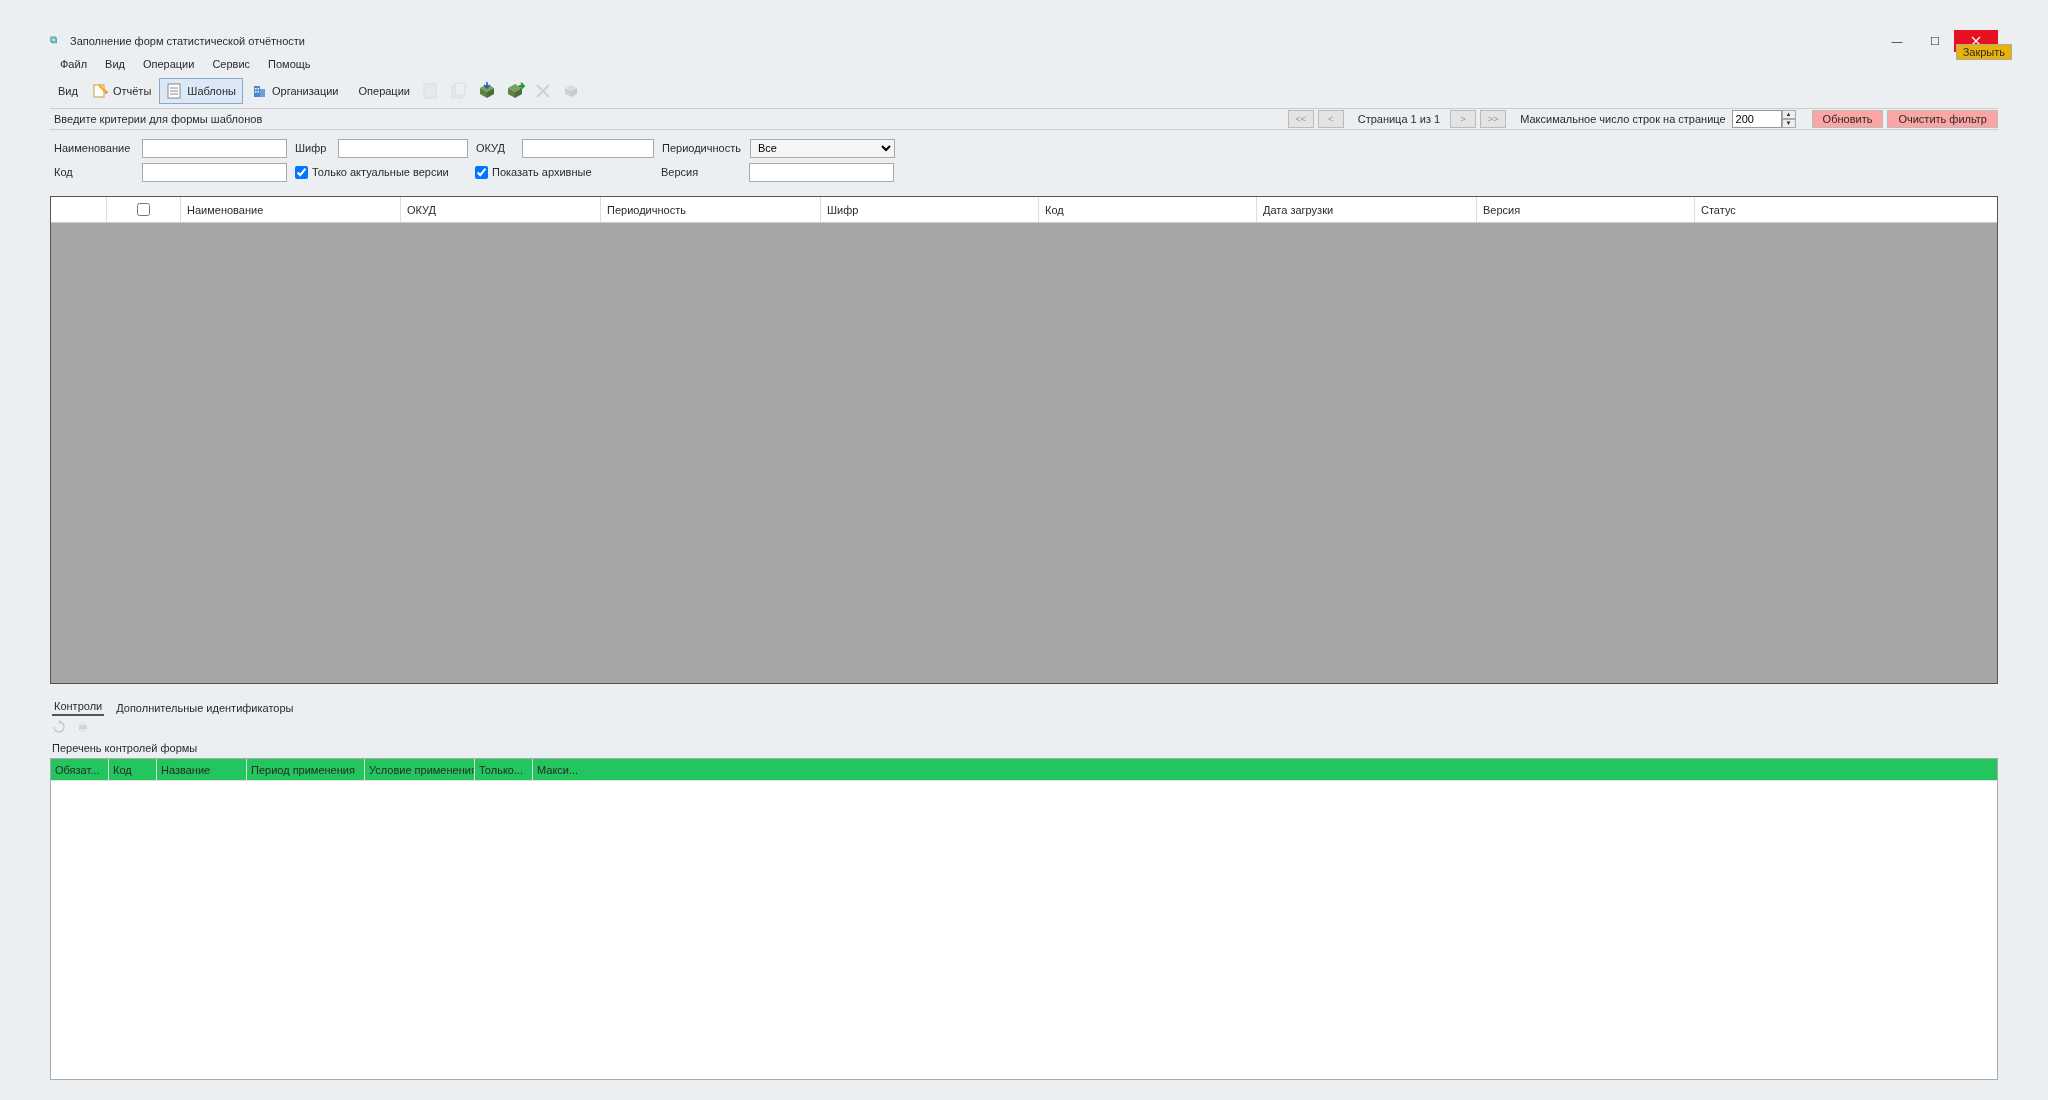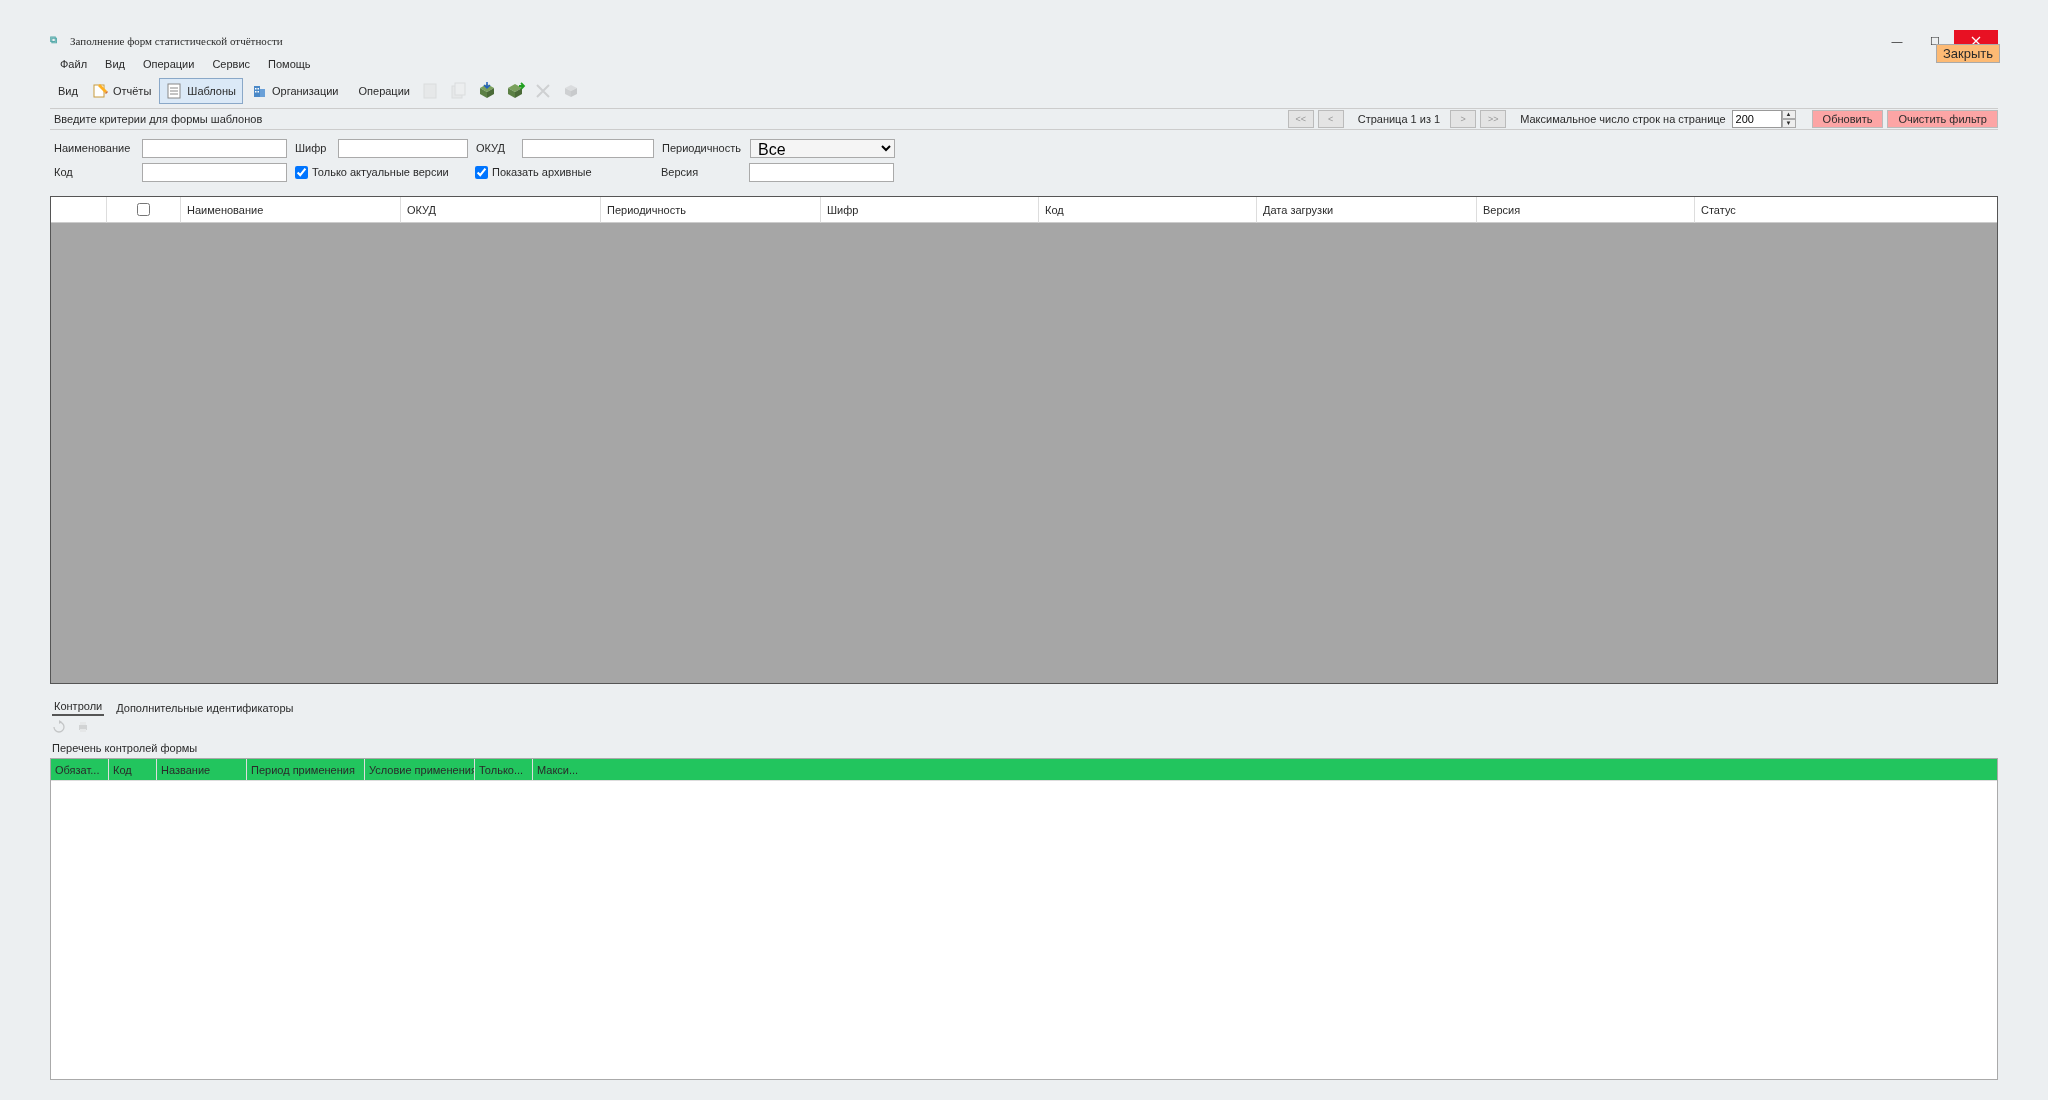--- a/index.html
+++ b/index.html
@@ -25,38 +25,38 @@
     height: 22px;
     margin-bottom: 2px;
   }
   .titlebar .app-icon {
     width: 14px; height: 14px;
     margin-right: 6px;
     color: #5aa;
     font-weight: bold;
     font-size: 10px;
   }
-  .titlebar .title { flex:0 0 auto;font-family:Liberation Serif, serif; }
+  .titlebar .title { flex:0 0 auto; }
   .titlebar .spacer { flex: 1; }
   .win-btn {
     width: 38px; height: 22px;
     display:flex; align-items:center; justify-content:center;
     font-size: 11px;
   }
   .win-close {
     background: #e81123; color:#fff; width:44px;
   }
   .close-tooltip {
     position:absolute;
     top: 44px;
-    right: 48px;
-    background:#fdba74;
+    right: 36px;
+    background:#eab308;
     border:1px solid #aaa;
     padding:1px 6px;
-    font-size:13px;
+    font-size:11px;
   }
 
   .menubar {
     display:flex;
     gap: 2px;
     height: 20px;
     align-items:center;
     padding-left: 2px;
   }
   .menubar .menu-item { padding: 2px 8px; }
@@ -162,21 +162,21 @@
   .crit-input {
     height:19px; border:1px solid #aaa; background:#fff;
     font-family:inherit; font-size:11px; padding:0 3px;
   }
   .w145 { width:145px; }
   .w130 { width:130px; }
   .w132 { width:132px; }
   .crit-select {
     height:19px; width:145px;
     border:1px solid #aaa; background:#f5f5f5;
-    font-family:inherit; font-size:16px;
+    font-family:inherit; font-size:11px;
     padding:0 3px;
   }
   .crit-check {
     display:flex; align-items:center; gap:4px;
   }
   .crit-check input { width:13px; height:13px; }
 
   .grid-area {
     margin-top: 10px;
     border:1px solid #555;

